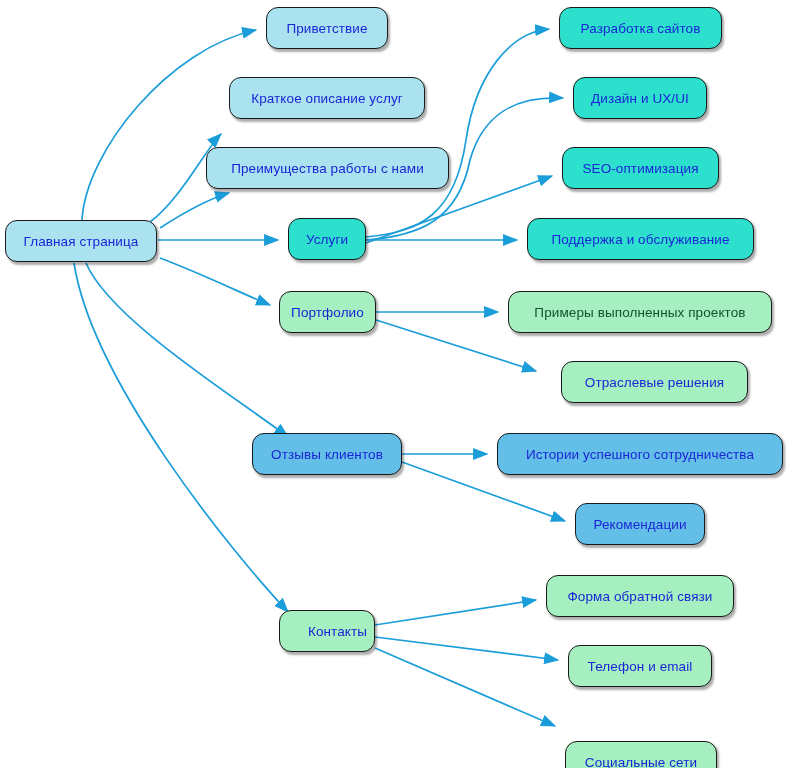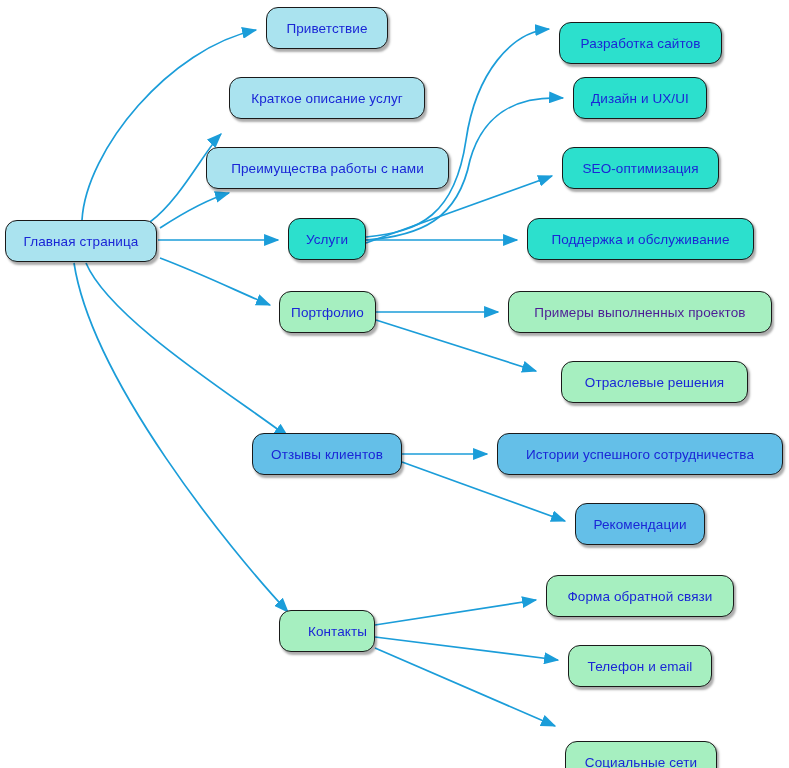--- a/index.html
+++ b/index.html
@@ -86,36 +86,36 @@
       </div>
       <div class="node" style="left: 229px; top: 77px; width: 196px; height: 42px; background: rgb(170, 227, 239); color: rgb(26, 38, 214); border-color: rgb(26, 26, 26);">
         <span>Краткое описание услуг</span>
       </div>
       <div class="node" style="left: 206px; top: 147px; width: 243px; height: 42px; background: rgb(170, 227, 239); color: rgb(26, 38, 214); border-color: rgb(26, 26, 26);">
         <span>Преимущества работы с нами</span>
       </div>
       <div class="node" style="left: 288px; top: 218px; width: 78px; height: 42px; background: rgb(44, 224, 205); color: rgb(26, 38, 214); border-color: rgb(26, 26, 26); text-align: center;">
         <span>Услуги</span>
       </div>
-      <div class="node" style="left: 559px; top: 22px; width: 163px; height: 42px; background: rgb(44, 224, 205); color: rgb(26, 38, 214); border-color: rgb(26, 26, 26);">
+      <div class="node" style="left: 559px; top: 7px; width: 163px; height: 42px; background: rgb(44, 224, 205); color: rgb(26, 38, 214); border-color: rgb(26, 26, 26);">
         <span>Разработка сайтов</span>
       </div>
       <div class="node" style="left: 573px; top: 77px; width: 134px; height: 42px; background: rgb(44, 224, 205); color: rgb(26, 38, 214); border-color: rgb(26, 26, 26);">
         <span>Дизайн и UX/UI</span>
       </div>
       <div class="node" style="left: 562px; top: 147px; width: 157px; height: 42px; background: rgb(44, 224, 205); color: rgb(26, 38, 214); border-color: rgb(26, 26, 26);">
         <span>SEO-оптимизация</span>
       </div>
       <div class="node" style="left: 527px; top: 218px; width: 227px; height: 42px; background: rgb(44, 224, 205); color: rgb(26, 38, 214); border-color: rgb(26, 26, 26);">
         <span>Поддержка и обслуживание</span>
       </div>
       <div class="node" style="left: 279px; top: 291px; width: 97px; height: 42px; background: rgb(166, 239, 192); color: rgb(26, 38, 214); border-color: rgb(26, 26, 26);">
         <span>Портфолио</span>
       </div>
-      <div class="node" style="left: 508px; top: 291px; width: 264px; height: 42px; background: rgb(166, 239, 192); color: #4c1d95; border-color: rgb(26, 26, 26);">
+      <div class="node" style="left: 508px; top: 291px; width: 264px; height: 42px; background: rgb(166, 239, 192); color: #14532d; border-color: rgb(26, 26, 26);">
         <span>Примеры выполненных проектов</span>
       </div>
       <div class="node" style="left: 546px; top: 361px; width: 187px; height: 42px; background: rgb(166, 239, 192); color: rgb(26, 38, 214); border-color: rgb(26, 26, 26); margin-left: 15px;">
         <span>Отраслевые решения</span>
       </div>
       <div class="node" style="left: 252px; top: 433px; width: 150px; height: 42px; background: rgb(100, 191, 232); color: rgb(26, 38, 214); border-color: rgb(26, 26, 26);">
         <span>Отзывы клиентов</span>
       </div>
       <div class="node" style="left: 497px; top: 433px; width: 286px; height: 42px; background: rgb(100, 191, 232); color: rgb(26, 38, 214); border-color: rgb(26, 26, 26);">
         <span>Истории успешного сотрудничества</span>

